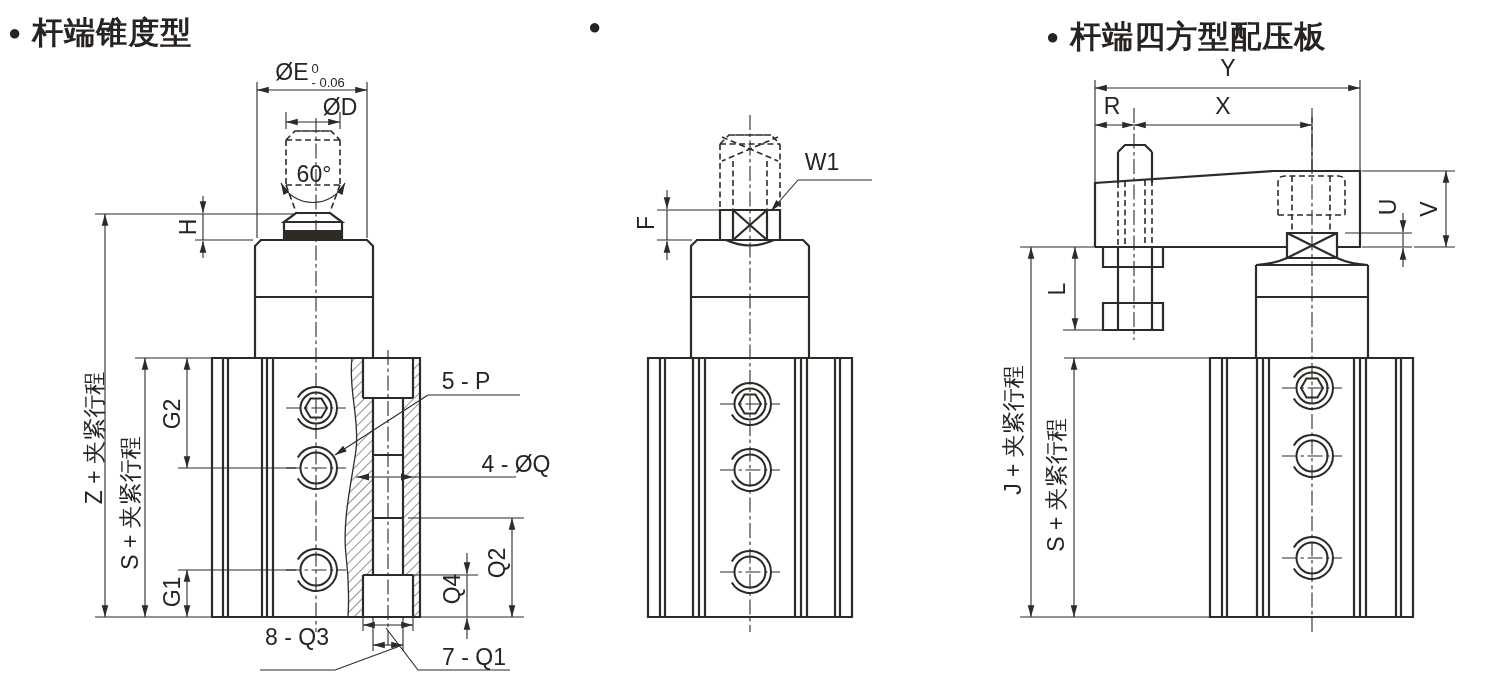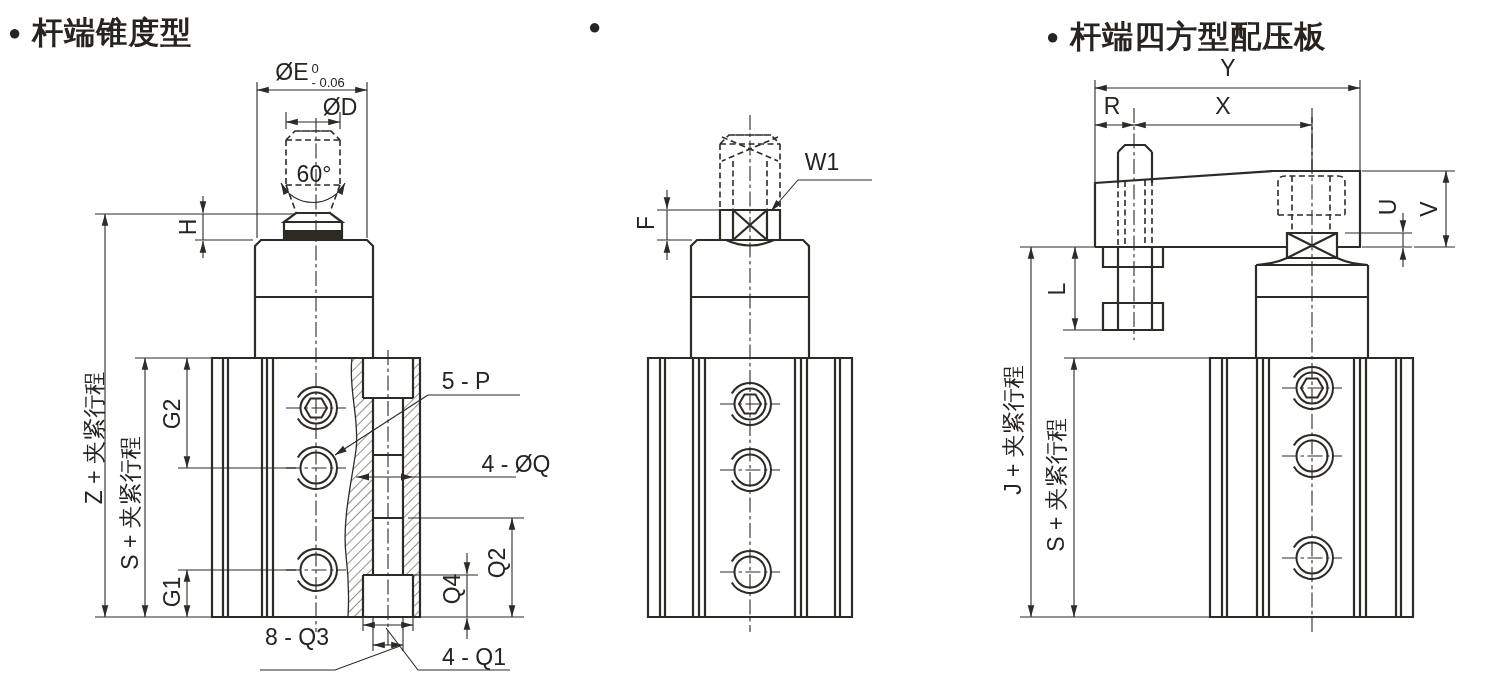--- a/index.html
+++ b/index.html
@@ -243,21 +243,21 @@
 <div class="lbl rot" style="left:188px;top:227px;">H</div>
 <div class="lbl rot" style="left:94px;top:438px;">Z + 夹紧行程</div>
 <div class="lbl rot" style="left:130px;top:503px;">S + 夹紧行程</div>
 <div class="lbl rot" style="left:172px;top:414px;">G2</div>
 <div class="lbl rot" style="left:172px;top:592px;">G1</div>
 <div class="lbl" style="left:466px;top:381px;">5 - P</div>
 <div class="lbl" style="left:473px;top:464px;margin-left:43px;">4 - ØQ</div>
 <div class="lbl rot" style="left:497px;top:563px;">Q2</div>
 <div class="lbl rot" style="left:452px;top:589px;">Q4</div>
 <div class="lbl" style="left:297px;top:637px;">8 - Q3</div>
-<div class="lbl" style="left:474px;top:657px;">4 - Q1</div>
+<div class="lbl" style="left:474px;top:657px;">7 - Q1</div>
 
 <div class="lbl rot" style="left:646px;top:223px;">F</div>
 <div class="lbl" style="left:822px;top:162px;">W1</div>
 
 <div class="lbl" style="left:1228px;top:68px;">Y</div>
 <div class="lbl" style="left:1112px;top:106px;">R</div>
 <div class="lbl" style="left:1223px;top:106px;">X</div>
 <div class="lbl rot" style="left:1388px;top:207px;">U</div>
 <div class="lbl rot" style="left:1429px;top:209px;">V</div>
 <div class="lbl rot" style="left:1057px;top:289px;">L</div>

